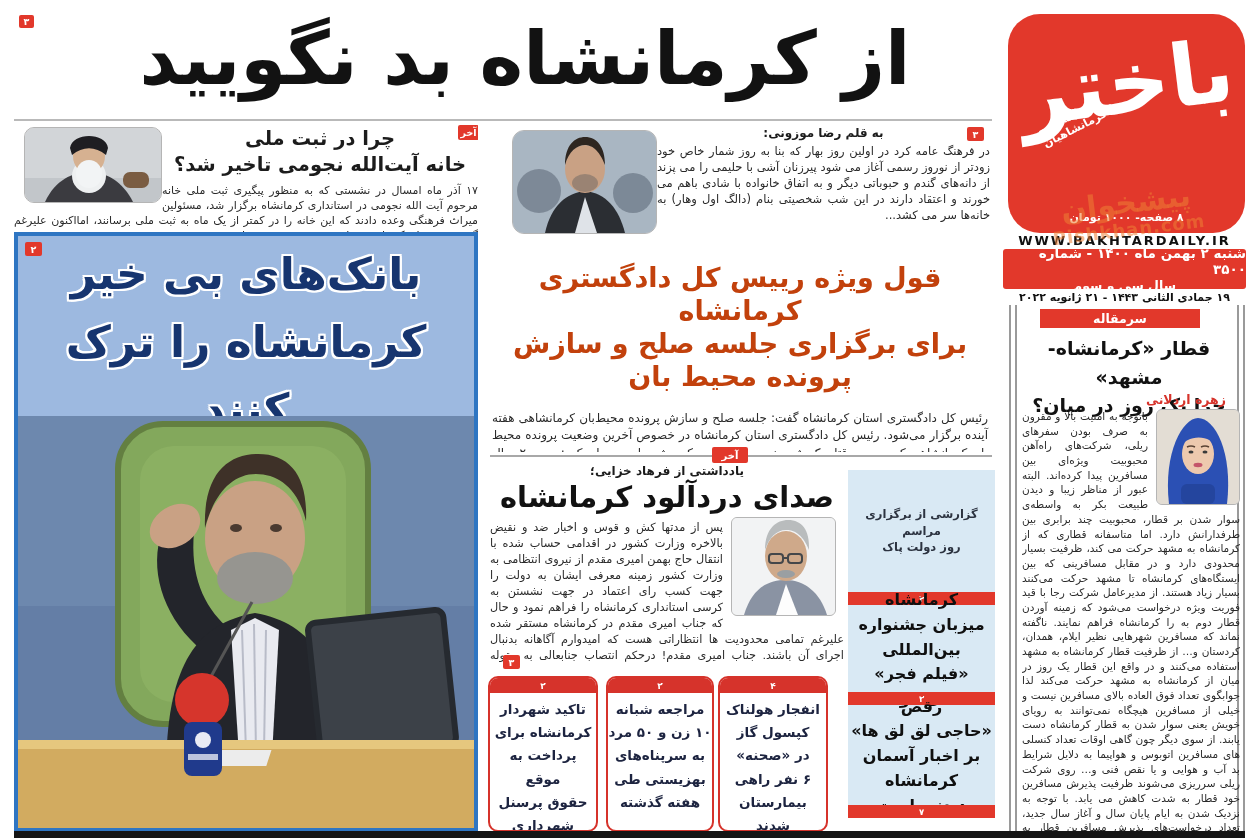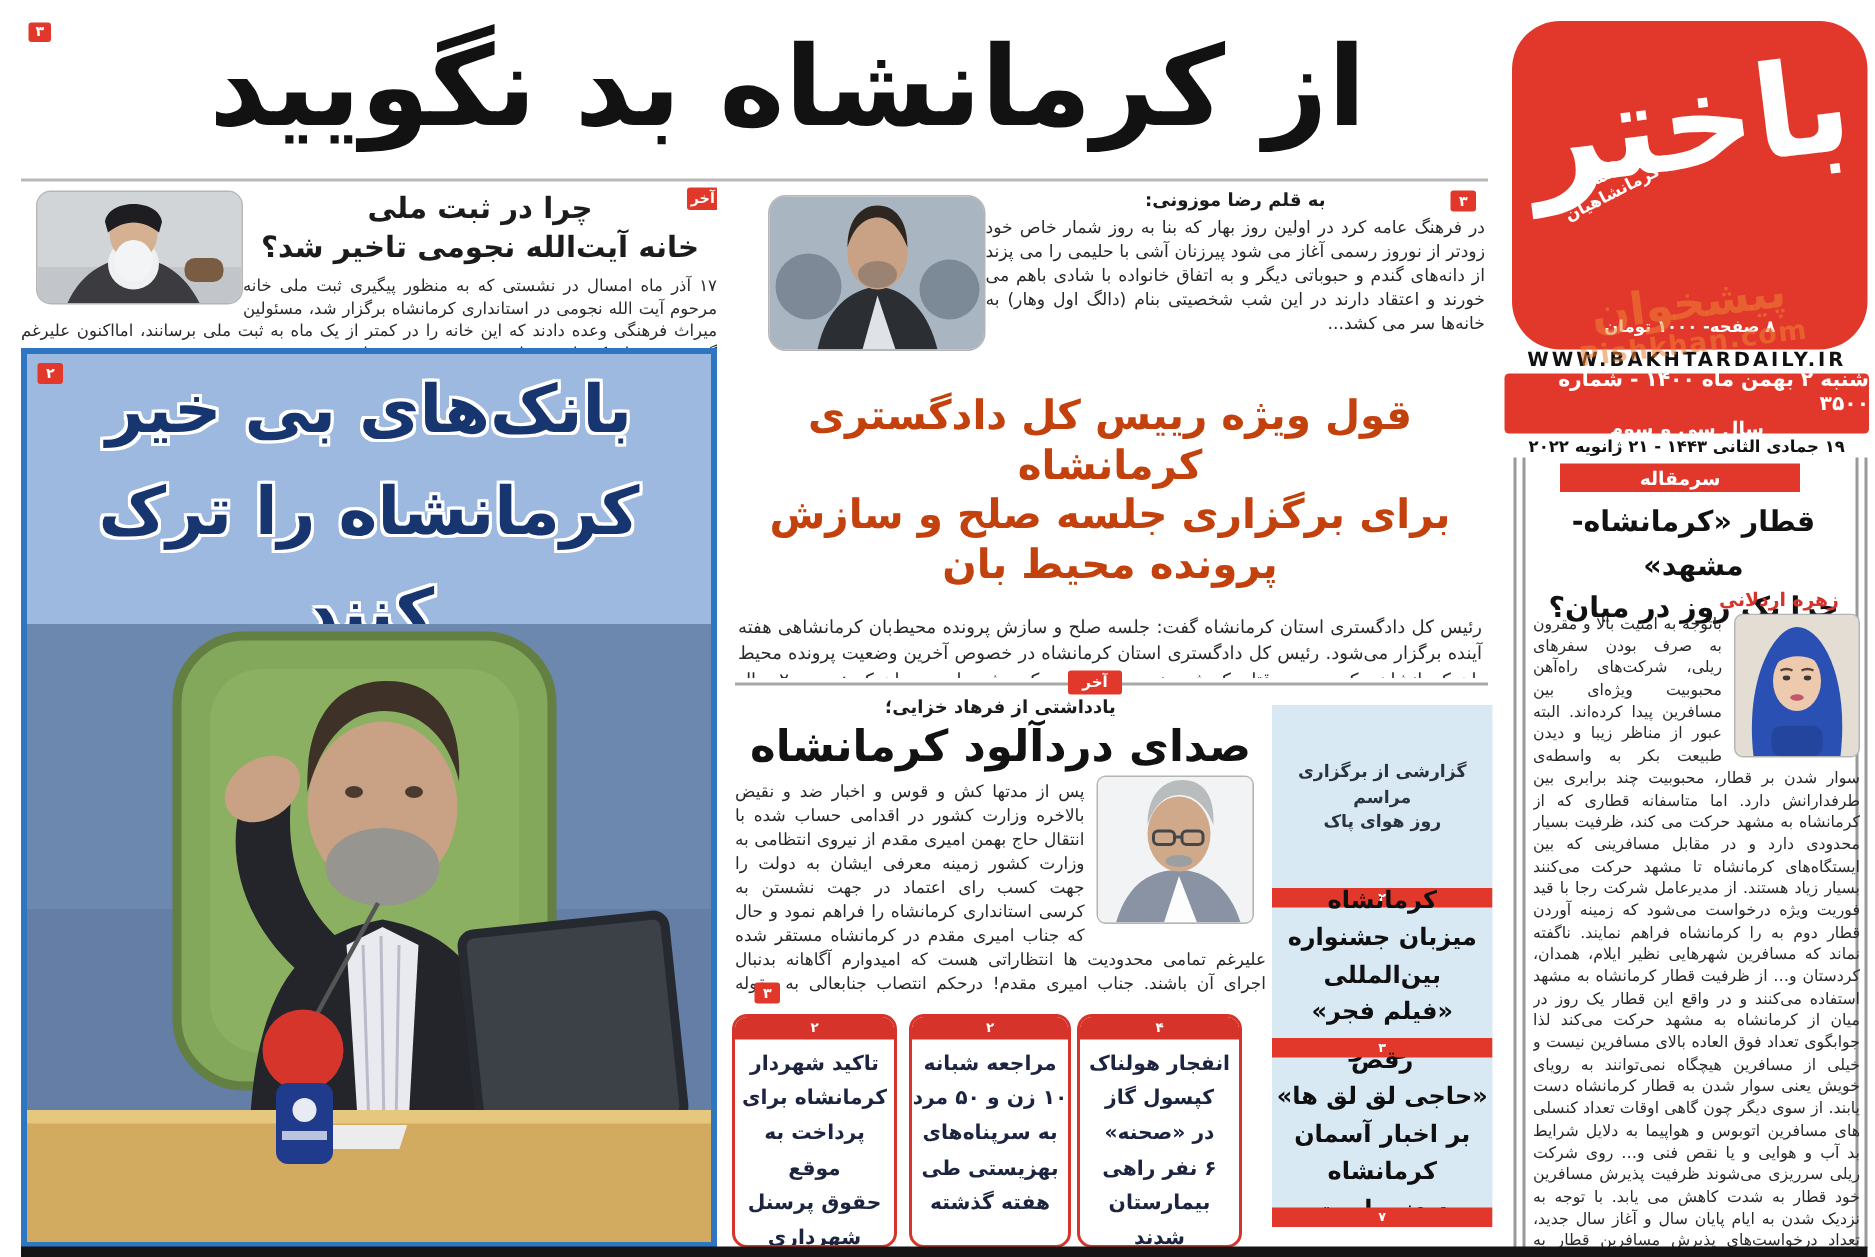--- a/index.html
+++ b/index.html
@@ -245,21 +245,21 @@
     <div class="txt preline">تاکید شهردار
 کرمانشاه برای
 پرداخت به موقع
 حقوق پرسنل
 شهرداری</div>
   </div>
 
   <div class="abs sidebar">
     <div class="sec sec1">
       <div class="k preline">گزارشی از برگزاری مراسم
-روز هوای پاک</div>
+روز دولت پاک</div>
     </div>
     <div class="bar">۲</div>
     <div class="sec sec2">
       <div class="h preline">کرمانشاه
 میزبان جشنواره
 بین‌المللی
 «فیلم فجر» می‌شود</div>
     </div>
     <div class="bar">۳</div>
     <div class="sec sec3">

